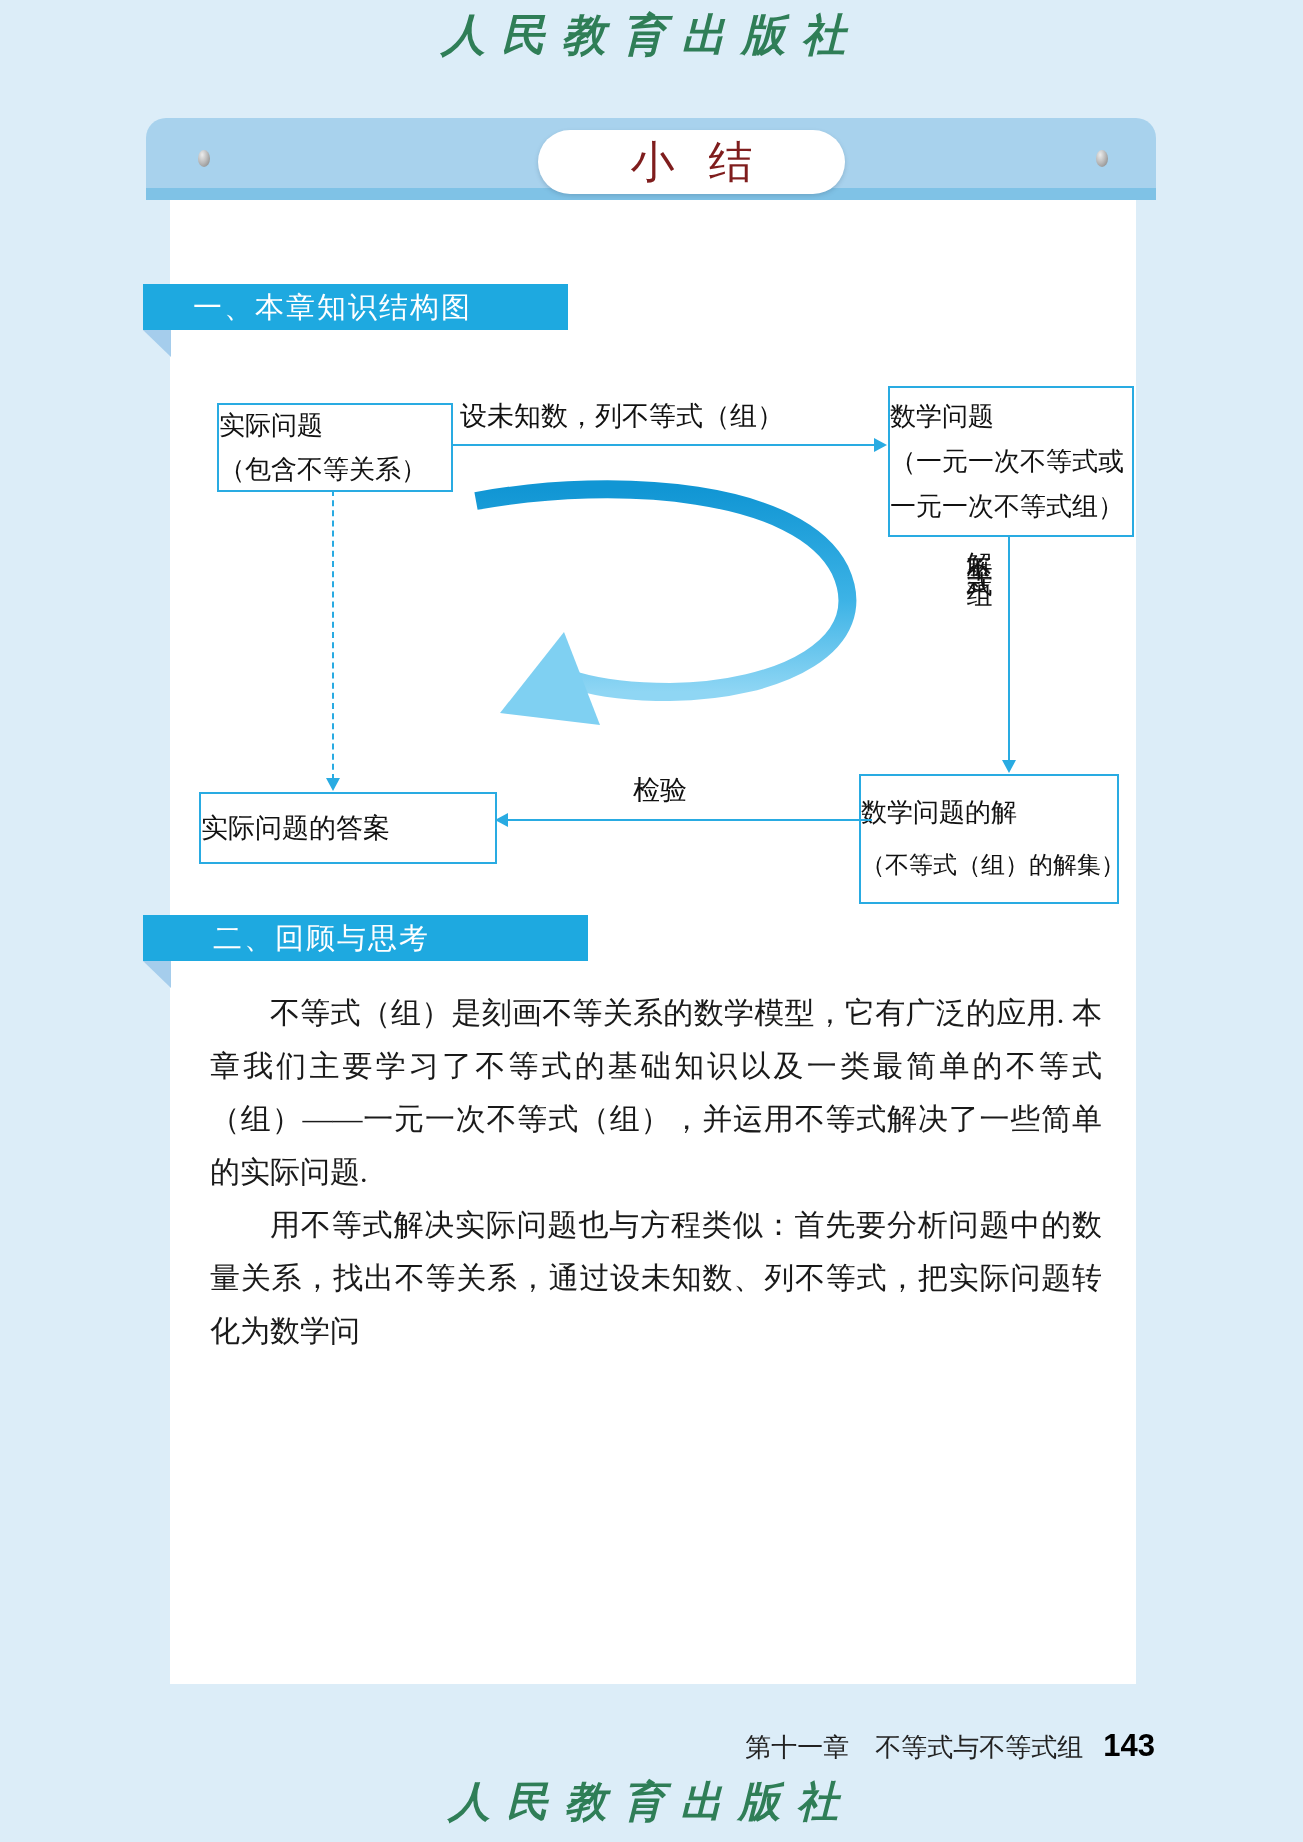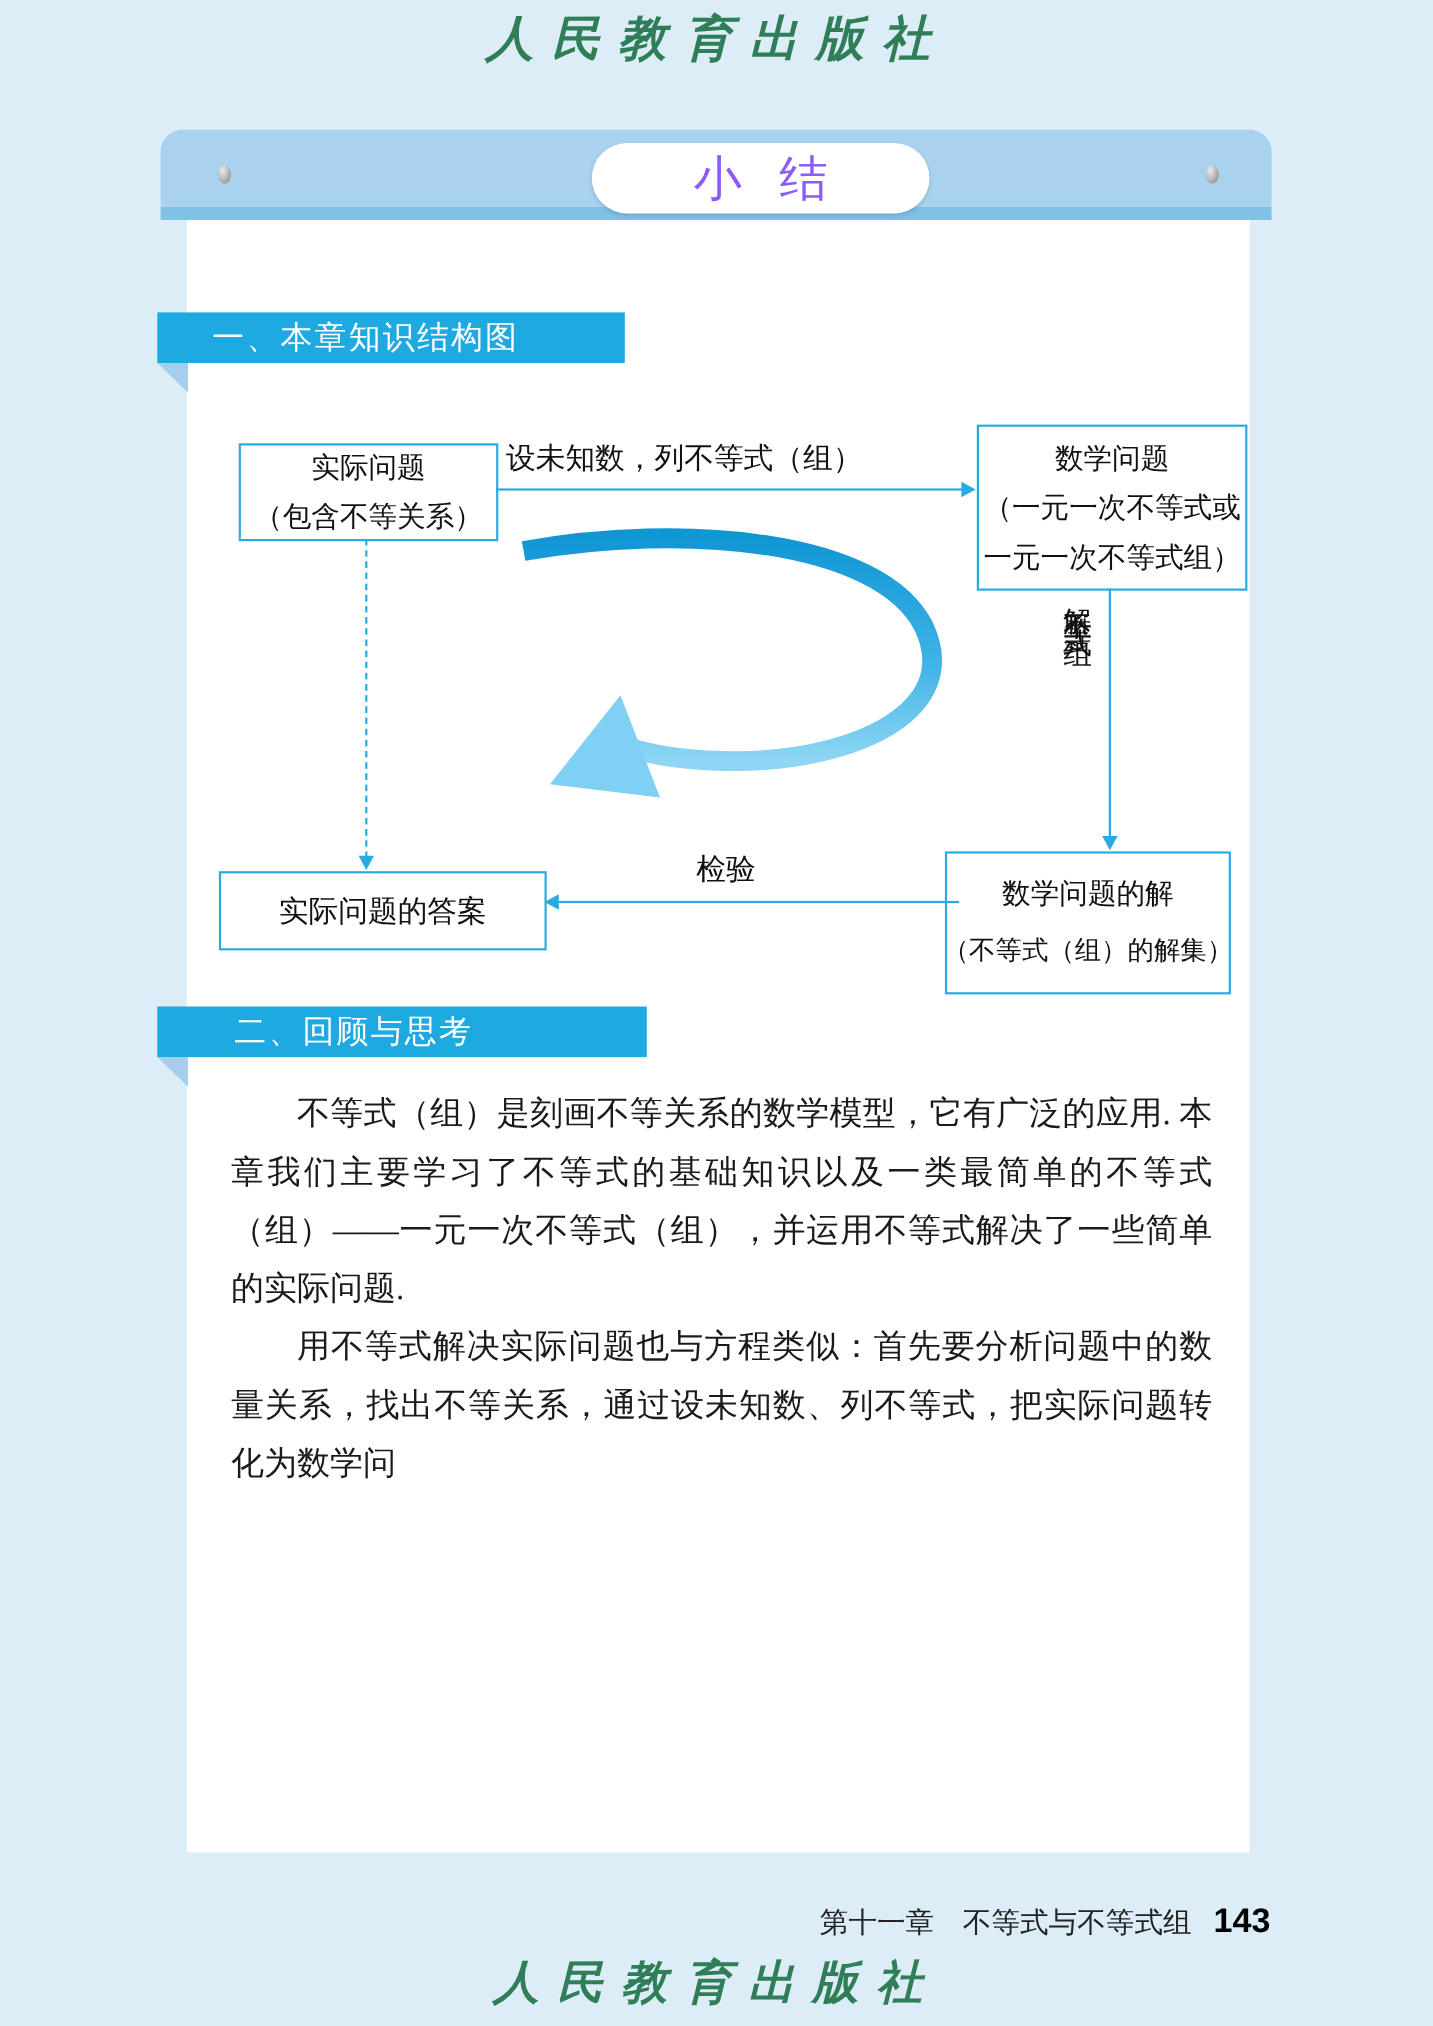--- a/index.html
+++ b/index.html
@@ -37,21 +37,21 @@
     background:radial-gradient(ellipse at 35% 28%, #ececec 0%, #bdbdbd 45%, #7d7d7d 100%);
   }
   .rivet.left{left:52px;}
   .rivet.right{left:950px;}
   .title-pill{
     position:absolute;left:538px;top:130px;width:307px;height:64px;
     background:#ffffff;border-radius:32px;
     box-shadow:0 2px 4px rgba(60,90,120,.25);
     display:flex;align-items:center;justify-content:center;
     font-size:44px;letter-spacing:34px;text-indent:34px;
-    color:#8b5cf6;
+    color:#7f1d1d;
   }
 
   
   .card{
     position:absolute;left:170px;top:200px;width:966px;height:1484px;
     background:#ffffff;
   }
 
   
   .banner{
@@ -69,21 +69,21 @@
     position:absolute;left:143px;width:28px;height:27px;
     background:#a5cdec;
     clip-path:polygon(0 0,100% 0,100% 100%);
   }
   .fold.f1{top:330px;}
   .fold.f2{top:961px;}
 
   
   .fbox{
     position:absolute;background:#fff;border:2px solid #29abe2;
-    display:flex;flex-direction:column;align-items:center;justify-content:center;
+    display:flex;flex-direction:column;align-items:flex-start;justify-content:center;
     font-size:26px;line-height:44px;text-align:center;color:#111;
   }
   .fbox div{white-space:nowrap;}
   #box-practical{left:217px;top:403px;width:232px;height:85px;}
   #box-math{left:888px;top:386px;width:242px;height:147px;line-height:45px;}
   #box-solution{left:832px;top:774px;width:256px;height:126px;line-height:52px;margin-left:27px;}
   #box-solution .small{font-size:24px;}
   #box-answer{left:199px;top:792px;width:294px;height:68px;font-size:27px;}
 
   .hline{position:absolute;height:2px;background:#29abe2;}

